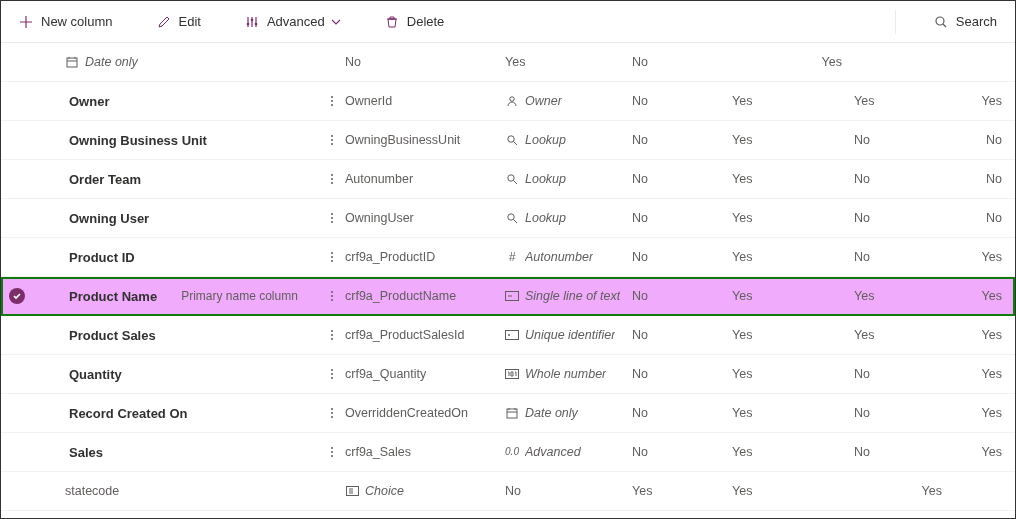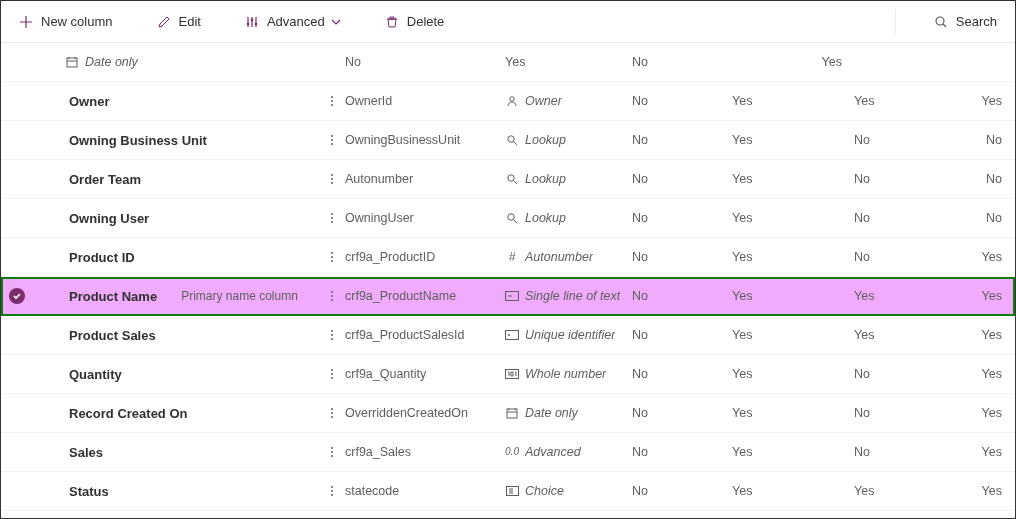--- a/index.html
+++ b/index.html
@@ -526,32 +526,20 @@
         <span class="type-text">Advanced</span>
       </div>
       <div class="bool-cell">No</div>
       <div class="bool-cell">Yes</div>
       <div class="bool-cell">No</div>
       <div class="bool-cell last-cell">Yes</div>
     </div>
     <div class="row">
       <div class="sel-cell"></div>
       <div></div>
-      <div style="display: grid; grid-template-columns: 1fr 24px; align-items: center;">
-        <div class="disp-cell">
-          <span class="disp-name">Status</span>
-        </div>
-        <div class="more-cell">
-          <div class="more-dots">
-            <span></span>
-            <span></span>
-            <span></span>
-          </div>
-        </div>
-      </div>
       <div class="name-cell">statecode</div>
       <div class="type-cell">
         <span class="type-icon">
           <svg width="13" height="10" viewBox="0 0 13 10">
             <rect x="0.5" y="0.5" width="12" height="9" stroke="currentColor" fill="none"></rect>
             <path d="M3 3h4M3 5h4M3 7h4" stroke="currentColor"></path>
           </svg>
         </span>
         <span class="type-text">Choice</span>
       </div>

